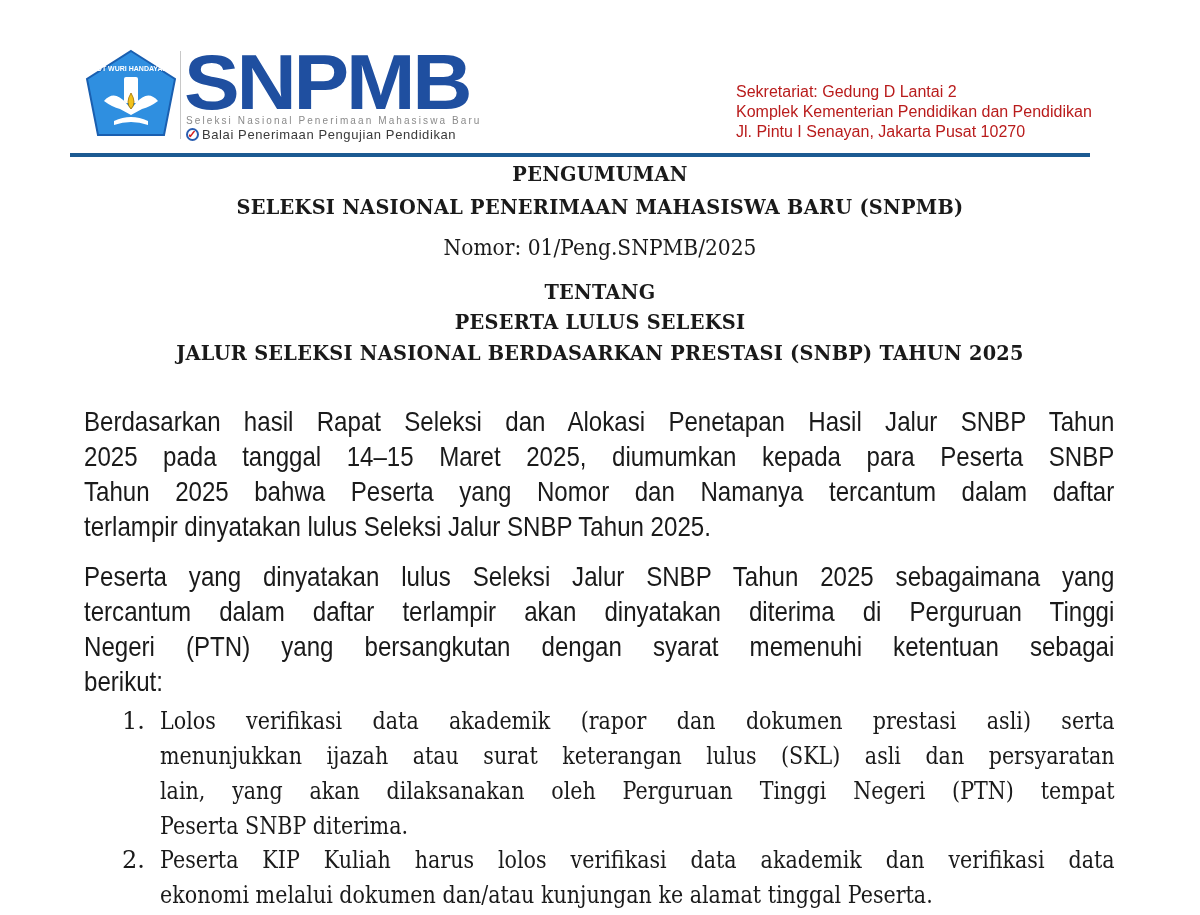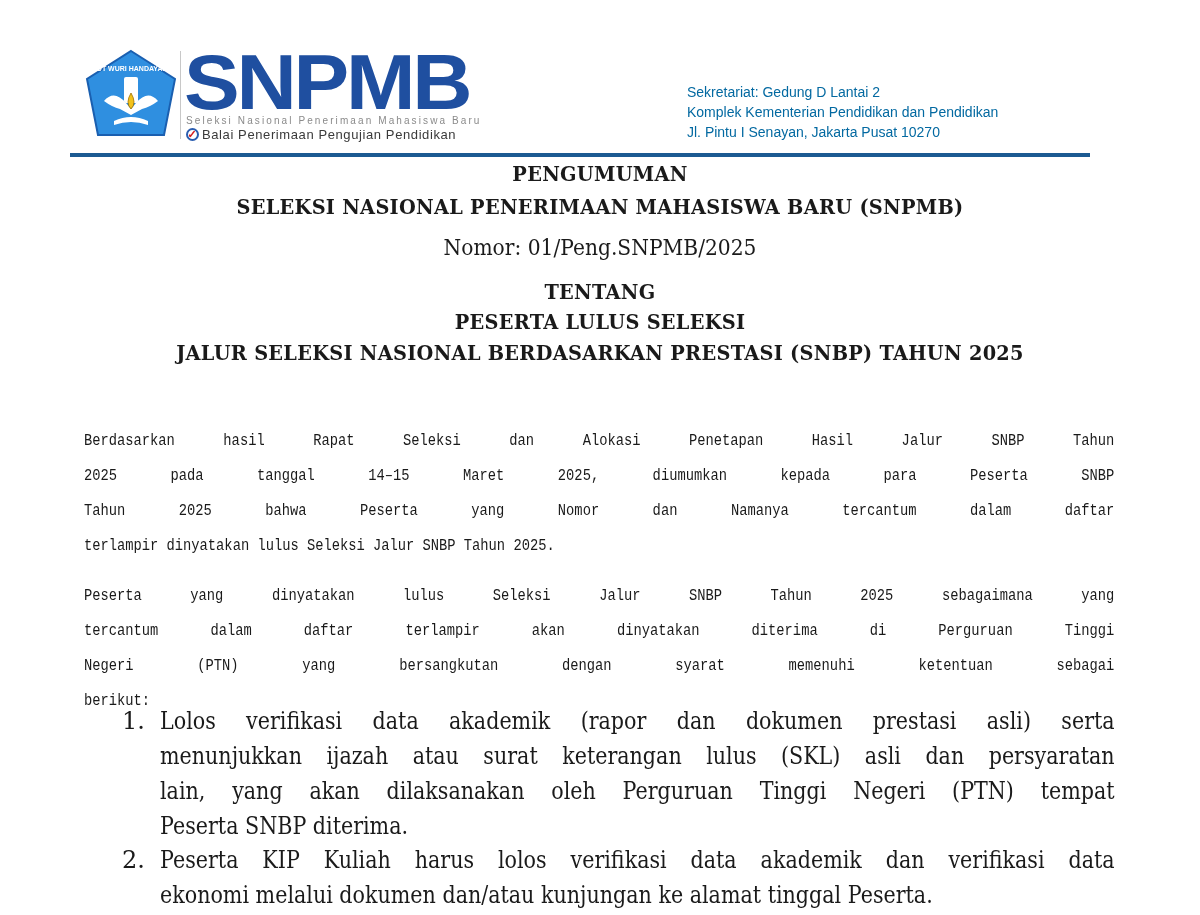--- a/index.html
+++ b/index.html
@@ -4,26 +4,26 @@
 <style>
   html, body { margin:0; padding:0; }
   body { width:1200px; height:915px; background:#ffffff; overflow:hidden; position:relative; font-family:"DejaVu Serif", serif; color:#1a1a1a; }
   .letterhead { position:absolute; left:0; top:0; width:1200px; height:150px;margin-top:17px; }
   .emblem { position:absolute; left:84px; top:32px; width:94px; height:90px; }
   .vline { position:absolute; left:180px; top:34px; width:1px; height:88px; background:#c8c8c8; }
   .brand { position:absolute; left:184px; top:30px; font-family:"Liberation Sans", sans-serif; font-weight:bold; font-size:78px; line-height:70px; color:#1f4fa0; letter-spacing:-3px; transform:scaleX(1.07); transform-origin:left top; }
   .brand-sub { position:absolute; left:186px; top:98px; font-family:"Liberation Sans", sans-serif; font-size:10px; color:#8a8a8a; letter-spacing:2.1px; }
   .brand-sub2 { position:absolute; left:186px; top:110px; font-family:"Liberation Sans", sans-serif; font-size:13px; color:#3a3a3a; letter-spacing:0.6px; display:flex; align-items:center; gap:3px; }
   .check { width:13px; height:13px; border-radius:50%; border:2px solid #2a5db0; box-sizing:border-box; display:inline-flex; align-items:center; justify-content:center; color:#d42020; font-size:11px; font-weight:bold; line-height:1; }
-  .address { position:absolute; left:687px; top:65px; font-family:"Liberation Sans", sans-serif; font-size:14px; line-height:20px; color:#0369a1; }
+  .address { position:absolute; left:736px; top:65px; font-family:"Liberation Sans", sans-serif; font-size:16px; line-height:20px; color:#b91c1c; }
   .rule { position:absolute; left:70px; top:136px; width:1020px; height:4px; background:#1c5a92; }
   .center { position:absolute; left:0; width:1200px; text-align:center; }
   .hb { font-family:"DejaVu Serif", serif; font-weight:bold; font-size:21px; letter-spacing:0.3px; transform:scaleX(0.92); }
   .nomor { font-family:"DejaVu Serif", serif; font-size:22px; transform:scaleX(0.92); }
-  .para { position:absolute; left:84px; width:1030px; font-size:16px; line-height:35px; text-align:justify; text-align-last:left; font-family:Liberation Mono, monospace;margin-top:20px; }
+  .para { position:absolute; left:84px; width:1030px; font-size:28px; line-height:35px; text-align:justify; text-align-last:left; font-family:Liberation Sans, sans-serif; }
   .para span.line { display:block; text-align:justify; text-align-last:justify; white-space:nowrap; }
   .para span.line.last { text-align-last:left; }
   .para-inner { transform:scaleX(0.86); transform-origin:left top; width:1198px; }
   .list-item { position:absolute; left:122px; width:992px; font-size:24px; line-height:35px; }
   .list-num { position:absolute; left:0; top:0; }
   .list-body { position:absolute; left:38px; top:0; width:1110px; transform:scaleX(0.86); transform-origin:left top; }
   .list-body span.line { display:block; text-align:justify; text-align-last:justify; white-space:nowrap; }
   .list-body span.line.last { text-align-last:left; }
 </style>
 </head>

